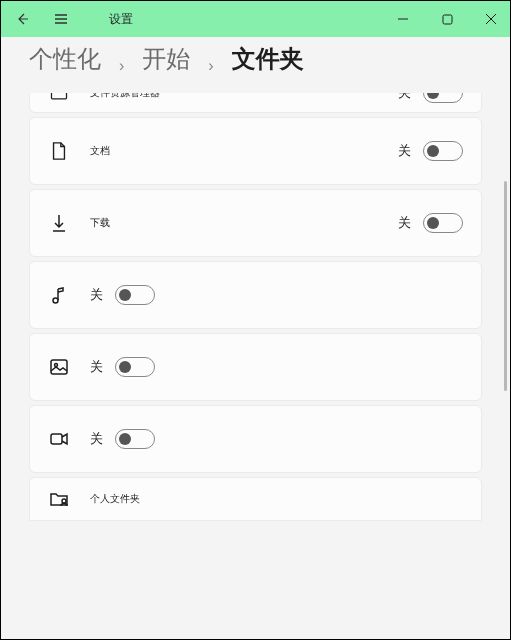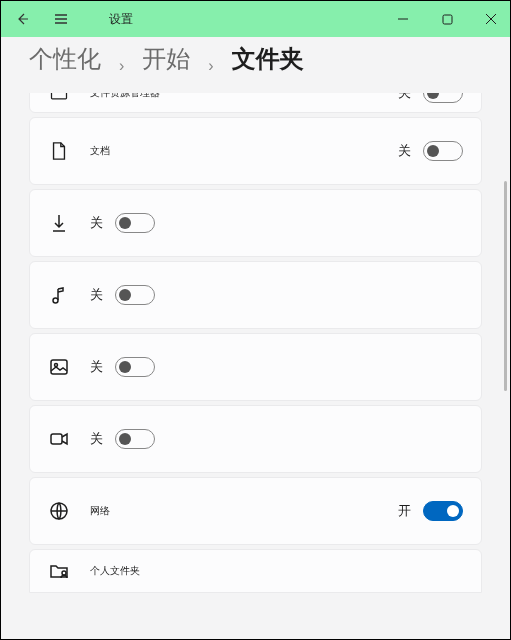--- a/index.html
+++ b/index.html
@@ -180,20 +180,21 @@
         <div class="knob"></div>
       </div>
   </div>
 
   <div class="row">
     <div class="row-icon">
       <svg width="18" height="20" viewBox="0 0 18 20" fill="none" stroke="currentColor" stroke-width="1.5">
           <path d="M9 2v12M5 10l4 4 4-4M3 18h12"></path>
         </svg>
     </div>
+    <span class="row-label">下载</span>
     <span class="row-state">关</span>
     <div class="toggle">
         <div class="knob"></div>
       </div>
   </div>
 
   <div class="row">
     <div class="row-icon">
       <svg width="18" height="20" viewBox="0 0 18 20" fill="none" stroke="currentColor" stroke-width="1.5">
           <path d="M8 4v11"></path>
@@ -227,33 +228,20 @@
           <rect x="2" y="3" width="11" height="10" rx="2"></rect>
           <path d="M13 6l5-3v10l-5-3"></path>
         </svg>
     </div>
     <span class="row-state">关</span>
     <div class="toggle">
         <div class="knob"></div>
       </div>
   </div>
 
-  <div class="row">
-    <div class="row-icon">
-      <svg width="20" height="20" viewBox="0 0 20 20" fill="none" stroke="currentColor" stroke-width="1.5">
-          <circle cx="10" cy="10" r="8"></circle>
-          <path d="M2 10h16M10 2c2.5 2.5 2.5 13.5 0 16M10 2c-2.5 2.5-2.5 13.5 0 16"></path>
-        </svg>
-    </div>
-    <span class="row-label">网络</span>
-    <span class="row-state">开</span>
-    <div class="toggle on">
-        <div class="knob"></div>
-      </div>
-  </div>
 
   <div class="row cutoff-bottom">
     <div class="row-icon">
       <svg width="20" height="18" viewBox="0 0 20 18" fill="none" stroke="currentColor" stroke-width="1.5">
           <path d="M2 4h5l2 2h9v9H2z"></path>
           <circle cx="15" cy="11" r="2"></circle>
           <path d="M12 16c0-1.5 1.3-2.5 3-2.5s3 1 3 2.5"></path>
         </svg>
     </div>
     <span class="row-label">个人文件夹</span>

